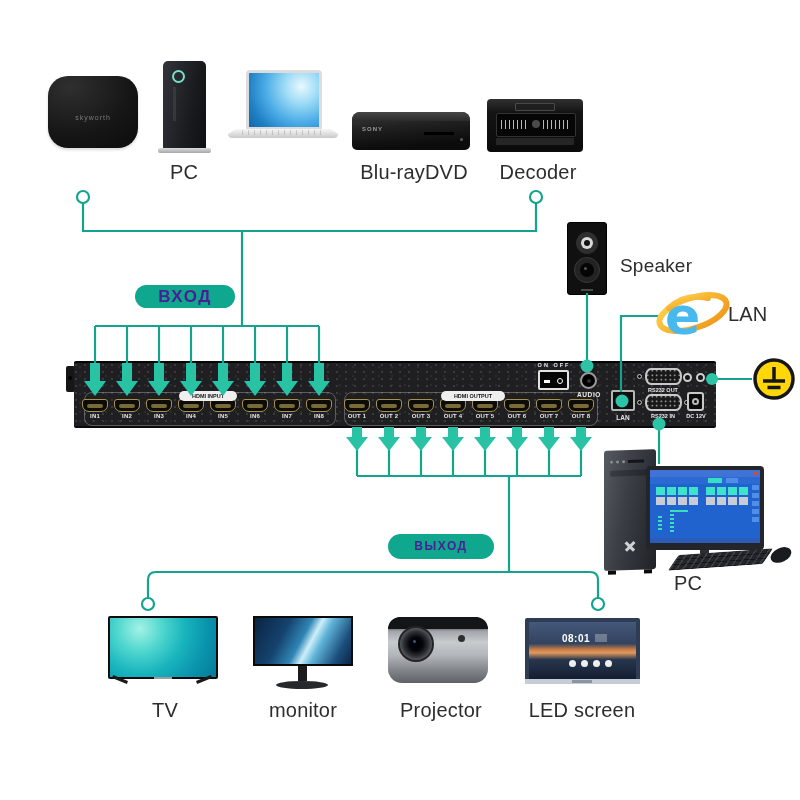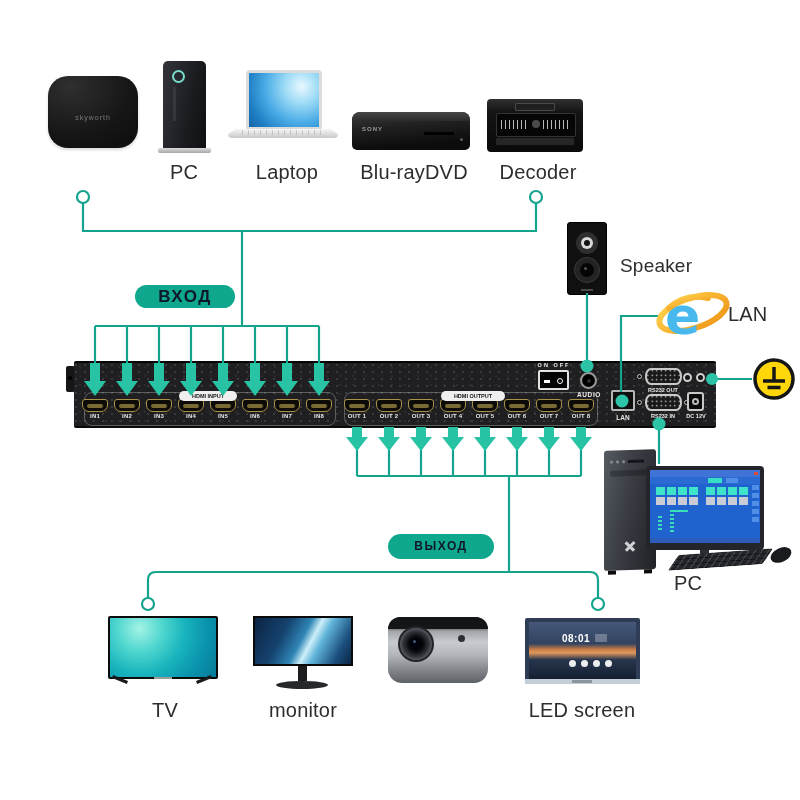--- a/index.html
+++ b/index.html
@@ -1,19 +1,19 @@
 <!DOCTYPE html>
 <html style="--line: #14a48d; --arrow: #28c2a4; --dot: #2cc3a7; --badge: #0fa78d; --yellow: #ffd60a; --ie_blue: #48b9ee; --swoosh: #f2a71f; --label: #2d2d2d;"><head>
 <meta charset="utf-8">
 <style>
   html,body{margin:0;padding:0;background:#fff;font-family:"Liberation Sans",sans-serif;}
   #canvas{position:relative;width:800px;height:800px;background:#ffffff;overflow:hidden;}
   .abs{position:absolute;}
   .lbl{position:absolute;font-size:20px;color:#2d2d2d;text-align:center;z-index:6;letter-spacing:.2px;}
-  .badge{position:absolute;background:var(--badge,#0fa78d);color:#0f172a;font-weight:bold;text-align:center;z-index:6;letter-spacing:1.5px;}
+  .badge{position:absolute;background:var(--badge,#0fa78d);color:#4c1d95;font-weight:bold;text-align:center;z-index:6;letter-spacing:1.5px;}
   .port{position:absolute;width:26px;height:13px;background:#0c0b08;border:1px solid #a8924a;border-radius:3px 3px 7px 7px;box-sizing:border-box;z-index:3;}
   .port i{position:absolute;left:4px;right:4px;top:4px;height:4px;background:#7a6a33;border-radius:2px;}
   .plabel{position:absolute;width:32px;font-size:6px;font-weight:bold;color:#e6e6e6;text-align:center;z-index:3;letter-spacing:.2px;}
   .hpill{position:absolute;background:#efefef;color:#141414;font-size:5.5px;font-weight:bold;text-align:center;border-radius:5px;line-height:10px;height:10px;z-index:4;}
   .wlabel{position:absolute;color:#e9e9e9;font-weight:bold;text-align:center;z-index:3;}
   .outline{position:absolute;border:1px solid rgba(255,255,255,.28);border-radius:8px;z-index:2;}
   .db9{position:absolute;background:#191919;border:2px solid #c9c9c9;border-radius:6px/8px;box-sizing:border-box;z-index:3;
        background-image:radial-gradient(#cfcfcf .7px,transparent 1px);background-size:4.5px 4.5px;background-position:3px 3px;}
   .screwlug{position:absolute;width:5px;height:5px;border:1.5px solid #c9c9c9;border-radius:50%;background:#101010;box-sizing:border-box;z-index:3;}
   .screw{position:absolute;width:9px;height:9px;border:2px solid #cfcfcf;border-radius:50%;background:#141414;box-sizing:border-box;z-index:3;}
@@ -35,21 +35,20 @@
   </div>
   <div class="abs" style="left:158px;top:148px;width:53px;height:5px;border-radius:2px;background:linear-gradient(#dcdcdc,#a7a7a7);"></div>
   <div class="lbl" style="left:124px;top:161px;width:120px;">PC</div>
 
   <div class="abs" style="left:246px;top:70px;width:76px;height:60px;border:3px solid #dcdcdc;border-radius:4px 4px 2px 2px;box-sizing:border-box;
               background:radial-gradient(circle at 75% 25%, #e9f8fe 0%, #9fdcf6 25%, #4aabe6 55%, #1f7fc4 80%, #1565a8 100%);"></div>
   <div class="abs" style="left:228px;top:129px;width:110px;height:9px;border-radius:2px 2px 4px 4px;
               background:linear-gradient(#f6f6f6,#c9c9c9);clip-path:polygon(7% 0,93% 0,100% 55%,100% 100%,0 100%,0 55%);">
     <div style="position:absolute;left:14px;top:1px;width:82px;height:5px;background:repeating-linear-gradient(90deg,rgba(0,0,0,.14) 0 1px,transparent 1px 6px);"></div>
   </div>
-  <div class="lbl" style="left:227px;top:161px;width:120px;">Laptop</div>
 
   <div class="abs" style="left:352px;top:112px;width:118px;height:38px;border-radius:8px 8px 5px 5px;
               background:linear-gradient(175deg,#3d3d3d 0%,#222 35%,#0c0c0c 80%);">
     <div style="position:absolute;left:0;top:0;right:0;height:9px;border-radius:8px 8px 0 0;background:linear-gradient(#474747,#2b2b2b);"></div>
     <div style="position:absolute;left:10px;top:14px;font-size:6px;font-weight:bold;color:#9a9a9a;letter-spacing:1px;">SONY</div>
     <div style="position:absolute;right:16px;top:20px;width:30px;height:3px;background:#000;"></div>
     <div style="position:absolute;right:7px;top:26px;width:3px;height:3px;border-radius:50%;background:#5a5a5a;"></div>
   </div>
   <div class="lbl" style="left:354px;top:161px;width:120px;">Blu-rayDVD</div>
 
@@ -345,20 +344,21 @@
   <div class="abs" style="left:388px;top:617px;width:100px;height:66px;border-radius:14px;
               background:linear-gradient(180deg,#26272a 0%,#3c3d40 12%,#a3a6aa 22%,#c8cbce 38%,#b2b5b9 58%,#7f8287 82%,#5e6165 100%);">
     <div style="position:absolute;left:0;top:0;width:100%;height:12px;border-radius:14px 14px 0 0;background:#141517;"></div>
     <div style="position:absolute;left:10px;top:9px;width:36px;height:36px;border-radius:50%;border:2px solid #222427;box-sizing:border-box;
                 background:radial-gradient(circle,#05060a 30%, #2e3237 55%, #5a5e63 72%, #3a3d41 100%);">
       <div style="position:absolute;left:11px;top:11px;width:10px;height:10px;border-radius:50%;background:#02030a;"></div>
       <div style="position:absolute;left:13px;top:12px;width:3px;height:3px;border-radius:50%;background:#3c5a7a;"></div>
     </div>
     <div style="position:absolute;left:70px;top:18px;width:7px;height:7px;border-radius:50%;background:#2c2e31;"></div>
   </div>
+  <div class="lbl" style="left:381px;top:699px;width:120px;">Projector</div>
 
   <div class="abs" style="left:525px;top:618px;width:115px;height:66px;background:#2e3d55;border-radius:2px;">
     <div style="position:absolute;left:4px;top:4px;width:107px;height:57px;overflow:hidden;
                 background:linear-gradient(180deg,#46587a 0%,#31435f 38%,#c77b46 48%,#e0995c 54%,#27364e 66%,#141e30 100%);">
       <div style="position:absolute;left:33px;top:11px;font-size:10px;font-weight:bold;color:#fff;letter-spacing:.5px;text-align:right;">08:01</div>
       <div style="position:absolute;left:66px;top:12px;width:12px;height:8px;background:rgba(255,255,255,.28);"></div>
       <div style="position:absolute;left:40px;top:38px;width:7px;height:7px;border-radius:50%;background:rgba(255,255,255,.92);"></div>
       <div style="position:absolute;left:52px;top:38px;width:7px;height:7px;border-radius:50%;background:rgba(255,255,255,.92);"></div>
       <div style="position:absolute;left:64px;top:38px;width:7px;height:7px;border-radius:50%;background:rgba(255,255,255,.92);"></div>
       <div style="position:absolute;left:76px;top:38px;width:7px;height:7px;border-radius:50%;background:rgba(255,255,255,.92);"></div>

